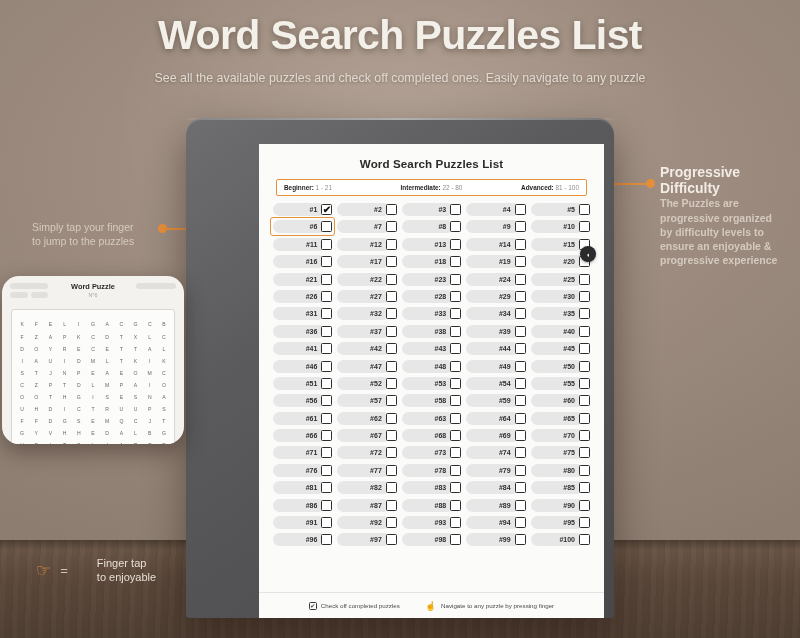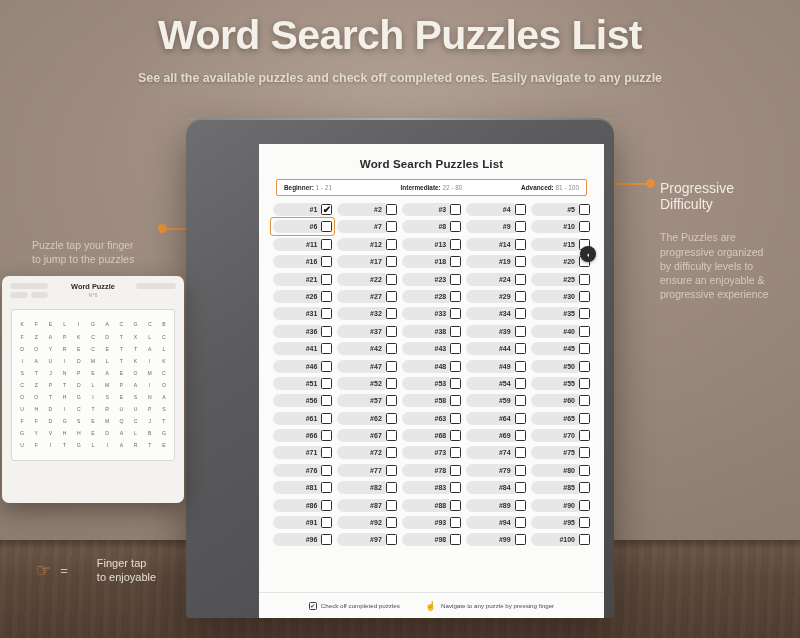--- a/index.html
+++ b/index.html
@@ -35,21 +35,20 @@
 
   
   .hero{ position:absolute; left:0; top:14px; width:800px; text-align:center; z-index:5; }
   .hero h1{
     font-size:41px; line-height:1.06; font-weight:bold; color:#f3efe9;
     letter-spacing:-.6px; text-shadow:0 2px 6px rgba(40,25,15,.38);
   }
   .hero p{
     margin-top:12px; font-size:12.4px; line-height:1.5; color:#e2dad1;
     text-shadow:0 1px 3px rgba(40,25,15,.3);
-    font-weight:bold;
   }
 
   
   .tablet{
     position:absolute; left:186px; top:118px; width:428px; height:500px;
     background:linear-gradient(145deg,#6e6e70 0%,#5b5b5d 35%,#48484a 100%);
     border-radius:16px 16px 4px 4px;
     box-shadow:0 16px 40px rgba(30,18,10,.45), 0 2px 0 rgba(255,255,255,.13) inset;
     z-index:4;
   }
@@ -118,29 +117,29 @@
     border-top:1px solid #e3e3e3; background:#fbfbfa;
     display:flex; align-items:center; justify-content:center; gap:26px;
   }
   .sfoot-item{ display:flex; align-items:center; gap:4px; font-size:6.2px; color:#4a4a4a; }
   .mini-chk{ width:8px; height:8px; border:.9px solid #3a3a3a; border-radius:1.5px;
     display:flex; align-items:center; justify-content:center; font-size:6px; color:#3a3a3a; }
 
   
   .callout{ position:absolute; z-index:6; }
   .callout .ttl{ font-size:14px; color:#f2ece5; line-height:1.16; }
-  .callout .sub{ font-size:10.5px; color:#d5cabf; line-height:1.35; margin-top:18px; }
+  .callout .sub{ font-size:10.5px; color:#d5cabf; line-height:1.35; margin-top:0; }
   .dot{ position:absolute; width:9px; height:9px; border-radius:50%; background:#e8913c; }
   .lead{ position:absolute; height:1.6px; background:#e8913c; }
   .lead-v{ position:absolute; width:1.6px; background:#e8913c; }
 
   
   .card{
-    position:absolute; left:2px; top:276px; width:182px; height:227px;
-    background:#f4f2ef; border-radius:7px;
+    position:absolute; left:2px; top:276px; width:182px; height:168px;
+    background:#f4f2ef; border-radius:17px;
     box-shadow:0 8px 22px rgba(30,18,10,.40);
     z-index:5; overflow:hidden;
   }
   .card-hd{ position:relative; height:30px; }
   .card-hd .ttl{ text-align:center; font-size:7.4px; font-weight:bold; color:#2b2b2b; padding-top:6px; }
   .card-hd .no{ text-align:center; font-size:5.4px; color:#a6a6a6; margin-top:1px; }
   .badge{
     position:absolute; height:6.4px; border-radius:3.2px; background:#e2e0dc;
   }
   .b1{ left:8px; top:7px; width:38px; }
@@ -172,29 +171,29 @@
 
 <div class="hero">
   <h1>Word Search Puzzles List</h1>
   <p>
     <span>See all the available puzzles and check off completed ones. Easily navigate to any puzzle</span><br>
   </p>
 </div>
 
 <div class="callout" style="left:32px; top:220px; width:150px;">
   <div class="sub">
-    <span>Puzzle tap your finger</span><br>
+    <span>Simply tap your finger</span><br>
     <span>to jump to the puzzles</span>
   </div>
 </div>
 <div class="dot" style="left:158px; top:224px;"></div>
 <div class="lead" style="left:166px; top:228px; width:108px;"></div>
 <div class="lead-v" style="left:273px; top:228px; height:12px;"></div>
 
-<div class="callout" style="left:660px; top:180px; width:140px;">
+<div class="callout" style="left:660px; top:164px; width:140px;font-weight:bold;">
   <div class="ttl">
     <span>Progressive</span><br>
     <span>Difficulty</span>
   </div>
   <div class="sub">
     <span>The Puzzles are</span><br>
     <span>progressive organized</span><br>
     <span>by difficulty levels to</span><br>
     <span>ensure an enjoyable &amp;</span><br>
     <span>progressive experience</span>

